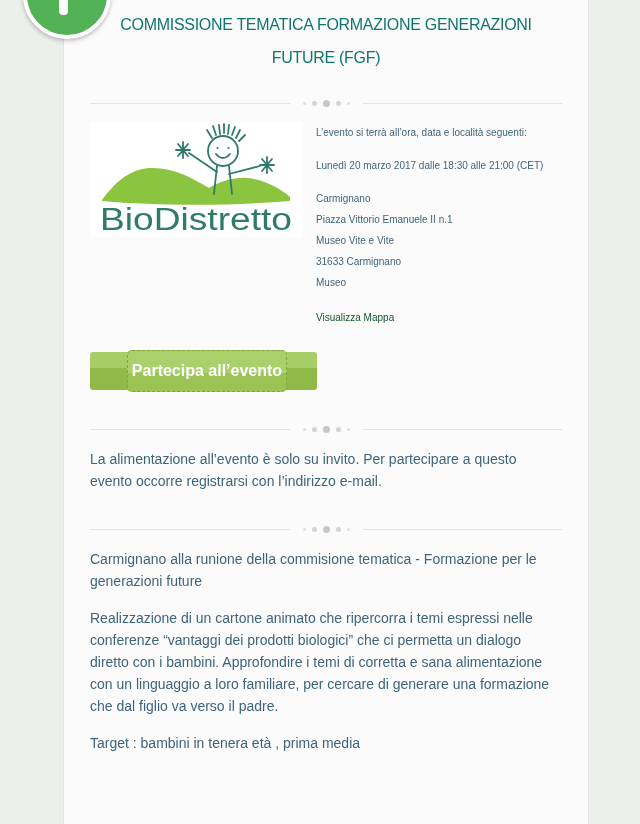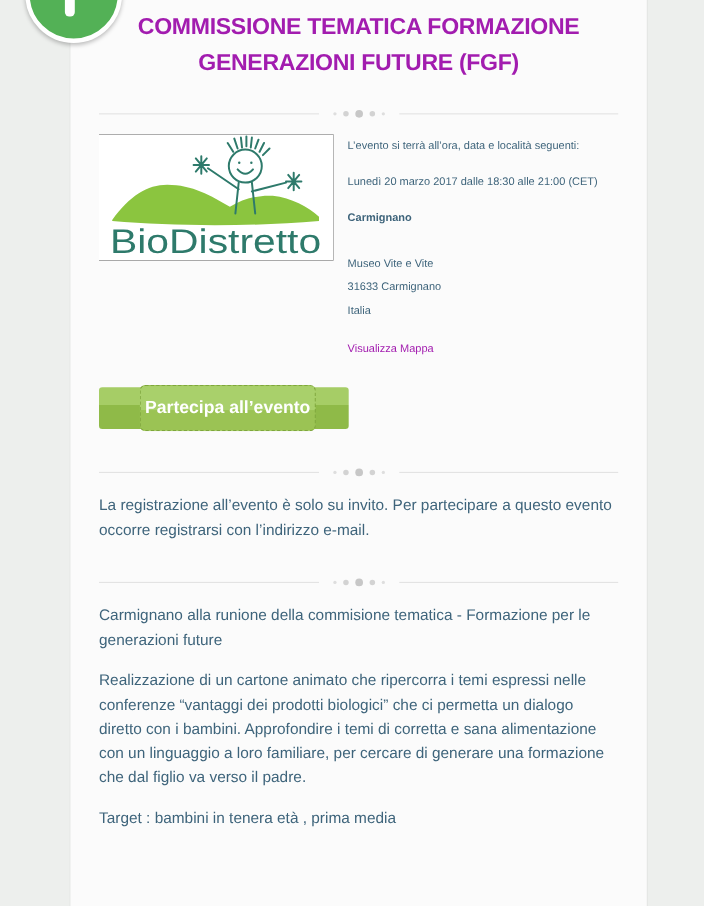--- a/index.html
+++ b/index.html
@@ -36,24 +36,24 @@
     position:absolute;
     left:32px; top:38px;
     width:9px; height:22px;
     background:#ffffff;
     border-radius:0 0 4px 4px;
   }
 
   .title {
     margin-top:2px;
     text-align:center;
-    color:#a21caf;
-    font-size:21px;
+    color:#0f766e;
+    font-size:16px;
     line-height:33px;
-    font-weight:700;
+    font-weight:400;
     letter-spacing:-0.3px;
   }
 
   .divider {
     display:flex;
     align-items:center;
     margin:26px 0 0 0;
     height:7px;
   }
   .divider .line { flex:1; height:1px; background:#e3e3e3; }
@@ -70,23 +70,23 @@
     flex:none;
   }
   .details {
     flex:1;
     padding-left:13px;
     font-size:10px;
     line-height:21px;
   }
   .details p { margin-bottom:12px; }
   .details .datetime { font-weight:normal; }
-  .venue-name { font-weight:bold; }
+  .venue-name { font-weight:normal; }
   .map-link {
-    color:#a21caf;
+    color:#14532d;
     text-decoration:none;
     display:inline-block;
     margin-top:2px;
     cursor:pointer;
   }
 
   .cta-wrap { position:relative; margin-top:22px; height:42px; width:190px; }
   .cta-bg {
     position:absolute; left:0; top:2px;
     width:227px; height:38px;
@@ -170,24 +170,24 @@
           </g>
           <text x="106" y="108" text-anchor="middle" font-family="Liberation Sans, sans-serif" font-size="31" fill="#2e7a6b" textLength="192" lengthAdjust="spacingAndGlyphs">BioDistretto</text>
         </svg>
       </div>
 
       <div class="details">
         <p>L’evento si terrà all’ora, data e località seguenti:</p>
         <p class="datetime">Lunedì 20 marzo 2017 dalle 18:30 alle 21:00 (CET)</p>
         <p>
           <span class="venue-name">Carmignano</span><br>
-          <br>
+          <span>Piazza Vittorio Emanuele II n.1</span><br>
           <span>Museo Vite e Vite</span><br>
           <span>31633 Carmignano</span><br>
-          <span>Italia</span>
+          <span>Museo</span>
         </p>
         <a class="map-link">Visualizza Mappa</a>
       </div>
     </div>
 
     <div class="cta-wrap">
       <div class="cta-bg"></div>
       <a class="cta-btn">Partecipa all’evento</a>
     </div>
 
@@ -196,21 +196,21 @@
       <span class="dots">
           <i class="s"></i>
           <i class="m"></i>
           <i class="l"></i>
           <i class="m"></i>
           <i class="s"></i>
         </span>
       <span class="line"></span>
     </div>
 
-    <p class="note">La registrazione all’evento è solo su invito. Per partecipare a questo evento occorre registrarsi con l’indirizzo e-mail.</p>
+    <p class="note">La alimentazione all’evento è solo su invito. Per partecipare a questo evento occorre registrarsi con l’indirizzo e-mail.</p>
 
     <div class="divider d3">
       <span class="line"></span>
       <span class="dots">
           <i class="s"></i>
           <i class="m"></i>
           <i class="l"></i>
           <i class="m"></i>
           <i class="s"></i>
         </span>

